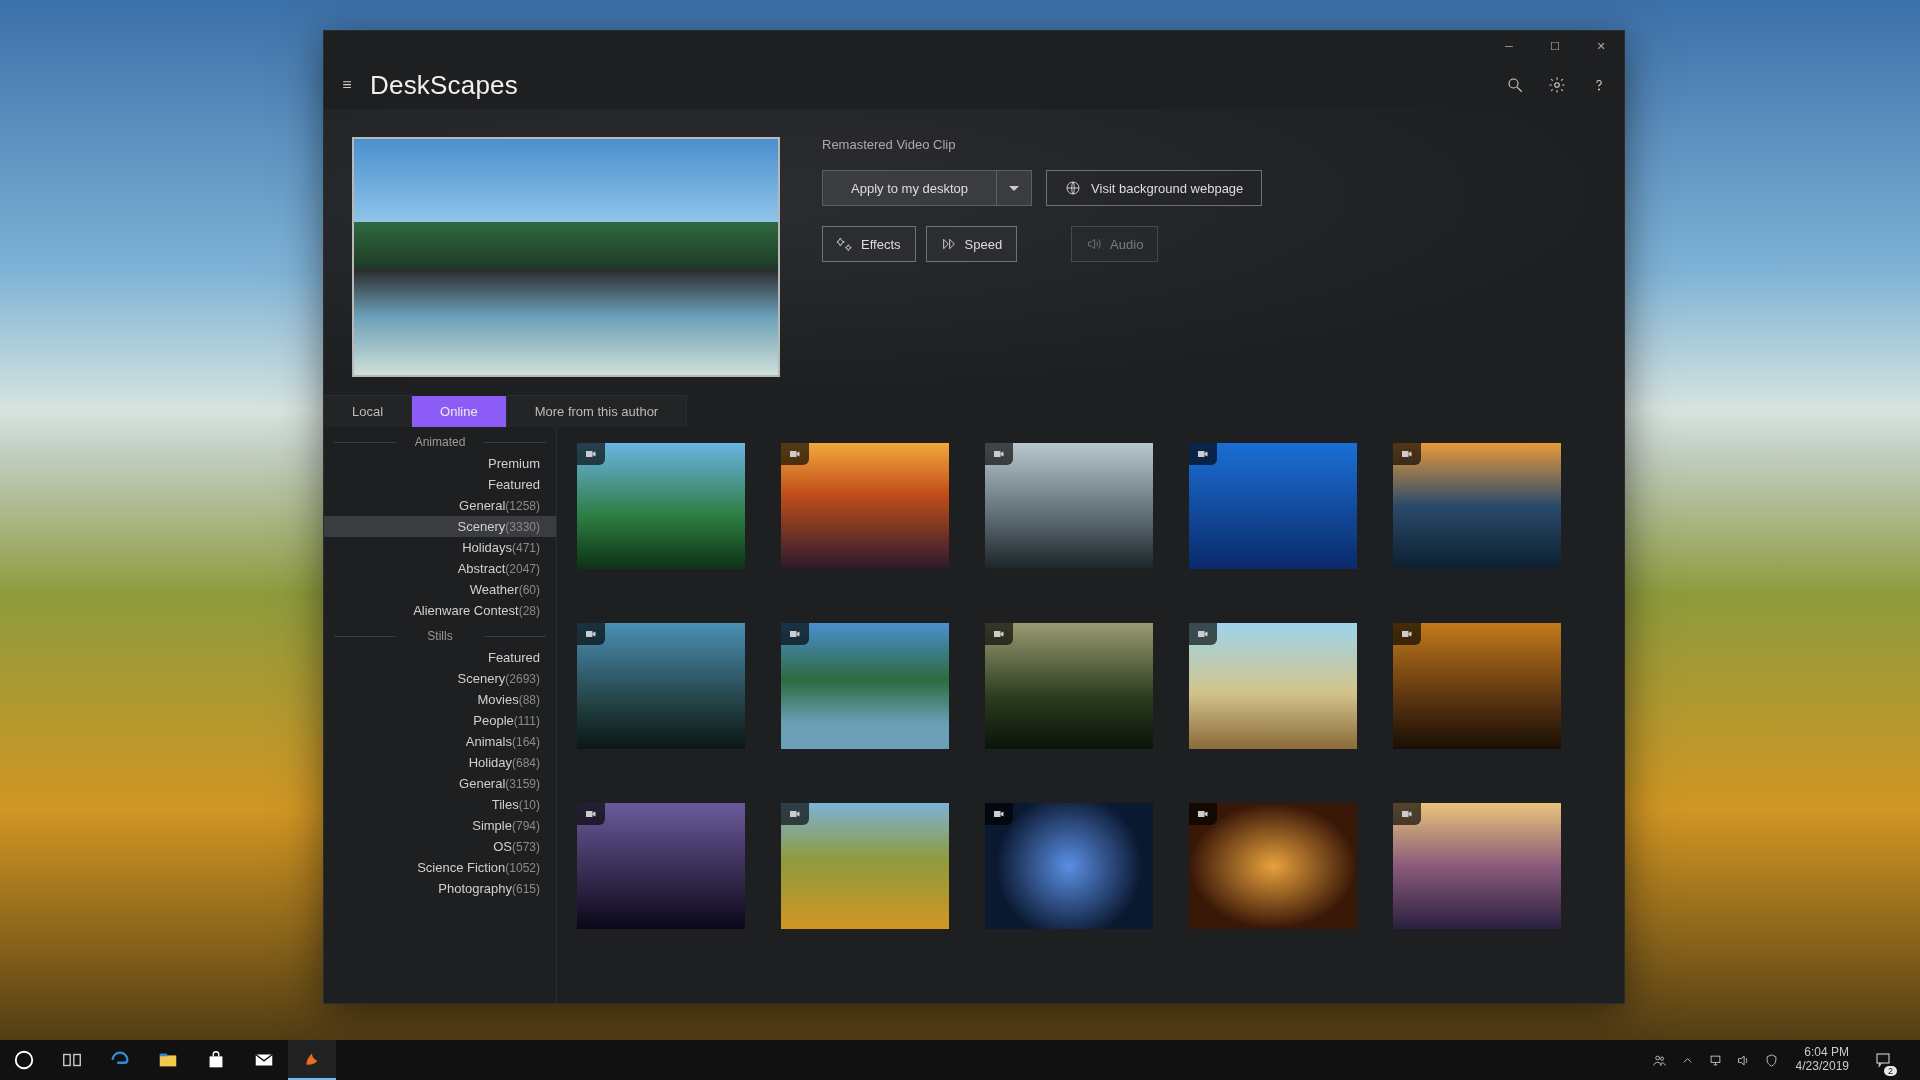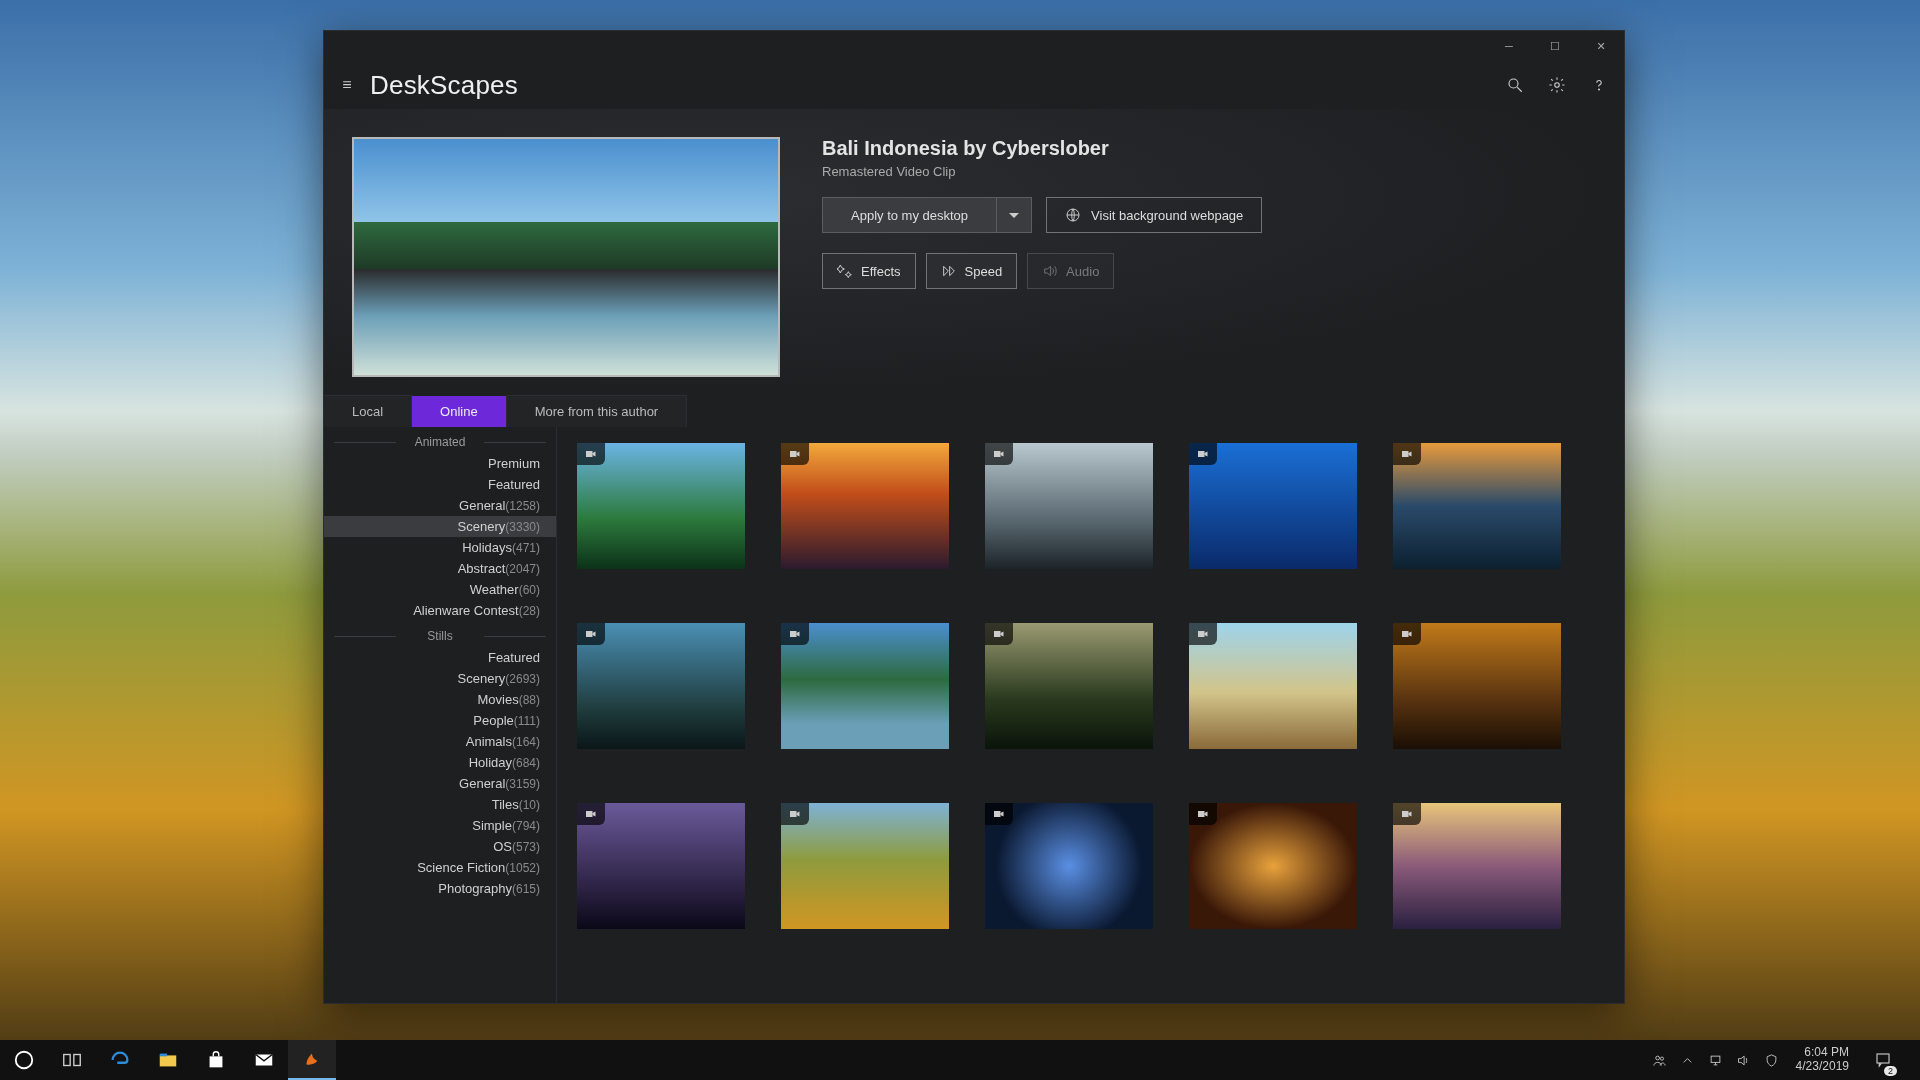--- a/index.html
+++ b/index.html
@@ -44,25 +44,25 @@
 .btn-split-wrap .btn { border-right:none; padding:0 28px; }
 .btn-split-arrow { width:36px; height:36px; border:1px solid #5a5d62; background:#3a3c40; display:flex; align-items:center; justify-content:center; cursor:pointer; }
 .btn-split-arrow::after{ content:""; border:5px solid transparent; border-top-color:#ccc; margin-top:5px; }
 .btn-icon-left { display:flex; align-items:center; gap:10px; border:1px solid #707276; background:transparent; }
 .btn-icon-left svg { width:16px; height:16px; stroke:#ccc; fill:none; stroke-width:1.5; }
 .dropdown-global { width:306px; height:36px; border:1px solid #707276; background:#2b2d30; display:flex; align-items:center; padding:0 10px; gap:10px; cursor:pointer; margin-bottom:20px; position:relative; }
 .dropdown-global::after{ content:""; position:absolute; right:12px; border:5px solid transparent; border-top-color:#ccc; margin-top:3px; }
 .dropdown-thumb { width:26px; height:20px; background:linear-gradient(45deg,#b85618,#e8a23e); }
 .action-row { display:flex; gap:10px; }
 .action-btn { height:36px; border:1px solid #707276; background:#2b2d30; display:flex; align-items:center; gap:8px; padding:0 14px; font-size:13px; color:#dedede; cursor:pointer; }
-.action-btn.disabled { opacity:.45; cursor:default; }
+.action-btn.disabled { opacity:.45; cursor:default;margin-left:44px; }
 .action-btn svg { width:16px; height:16px; stroke:#ccc; fill:none; stroke-width:1.5; }
 .tabs { display:flex; padding-left:0; }
 .tab { padding:8px 28px; font-size:13px; color:#bbb; background:#232426; border-top:1px solid #2c2d30; border-right:1px solid #2c2d30; cursor:pointer; }
-.tab.active { background:#6d28d9; color:#eee; border-top:1px solid #1e1f21; }
+.tab.active { background:#8b5cf6; color:#eee; border-top:1px solid #1e1f21; }
 .content { flex:1; display:flex; overflow:hidden; }
 .sidebar { width:233px; overflow-y:auto; border-right:1px solid #2c2d30; }
 .side-section { color:#9a9a9a; font-size:12px; text-align:center; margin:8px 10px 4px; position:relative; }
 .side-section::before,.side-section::after{ content:""; position:absolute; top:50%; width:62px; border-top:1px solid #3a3c40;}
 .side-section::before{left:0;} .side-section::after{right:0;}
 .side-item { display:flex; justify-content:flex-end; align-items:center; padding:3px 16px; font-size:13px; color:#d0d0d0; cursor:pointer; }
 .side-item.selected { background:#3a3c40; }
 .side-count { color:#8a8a8a; font-size:12px; }
 .grid-wrap { flex:1; overflow-y:auto; padding:16px 20px; }
 .grid-wrap::-webkit-scrollbar{width:10px;} .grid-wrap::-webkit-scrollbar-thumb{background:#3a3c40;} .grid-wrap::-webkit-scrollbar-track{background:#232426;}
@@ -133,21 +133,20 @@
           <svg viewBox="0 0 24 24">
             <path d="M9 9a3 3 0 1 1 4 2.8c-1 .5-1.5 1.2-1.5 2.2"></path>
             <circle cx="12" cy="18" r=".6" fill="#ccc"></circle>
           </svg>
         </div>
     </div>
 
     <div class="detail-pane">
       <div class="preview"></div>
       <div class="detail-info">
-        <div class="detail-title">Bali Indonesia by Cyberslober</div>
         <div class="detail-sub">Remastered Video Clip</div>
         <div class="btn-row">
           <div class="btn-split-wrap">
             <div class="btn btn-primary">Apply to my desktop</div>
             <div class="btn-split-arrow"></div>
           </div>
           <div class="btn btn-icon-left">
             <svg viewBox="0 0 24 24">
                 <circle cx="12" cy="12" r="9"></circle>
                 <path d="M3 12h18M12 3c2.5 3 2.5 15 0 18M12 3c-2.5 3-2.5 15 0 18"></path>

